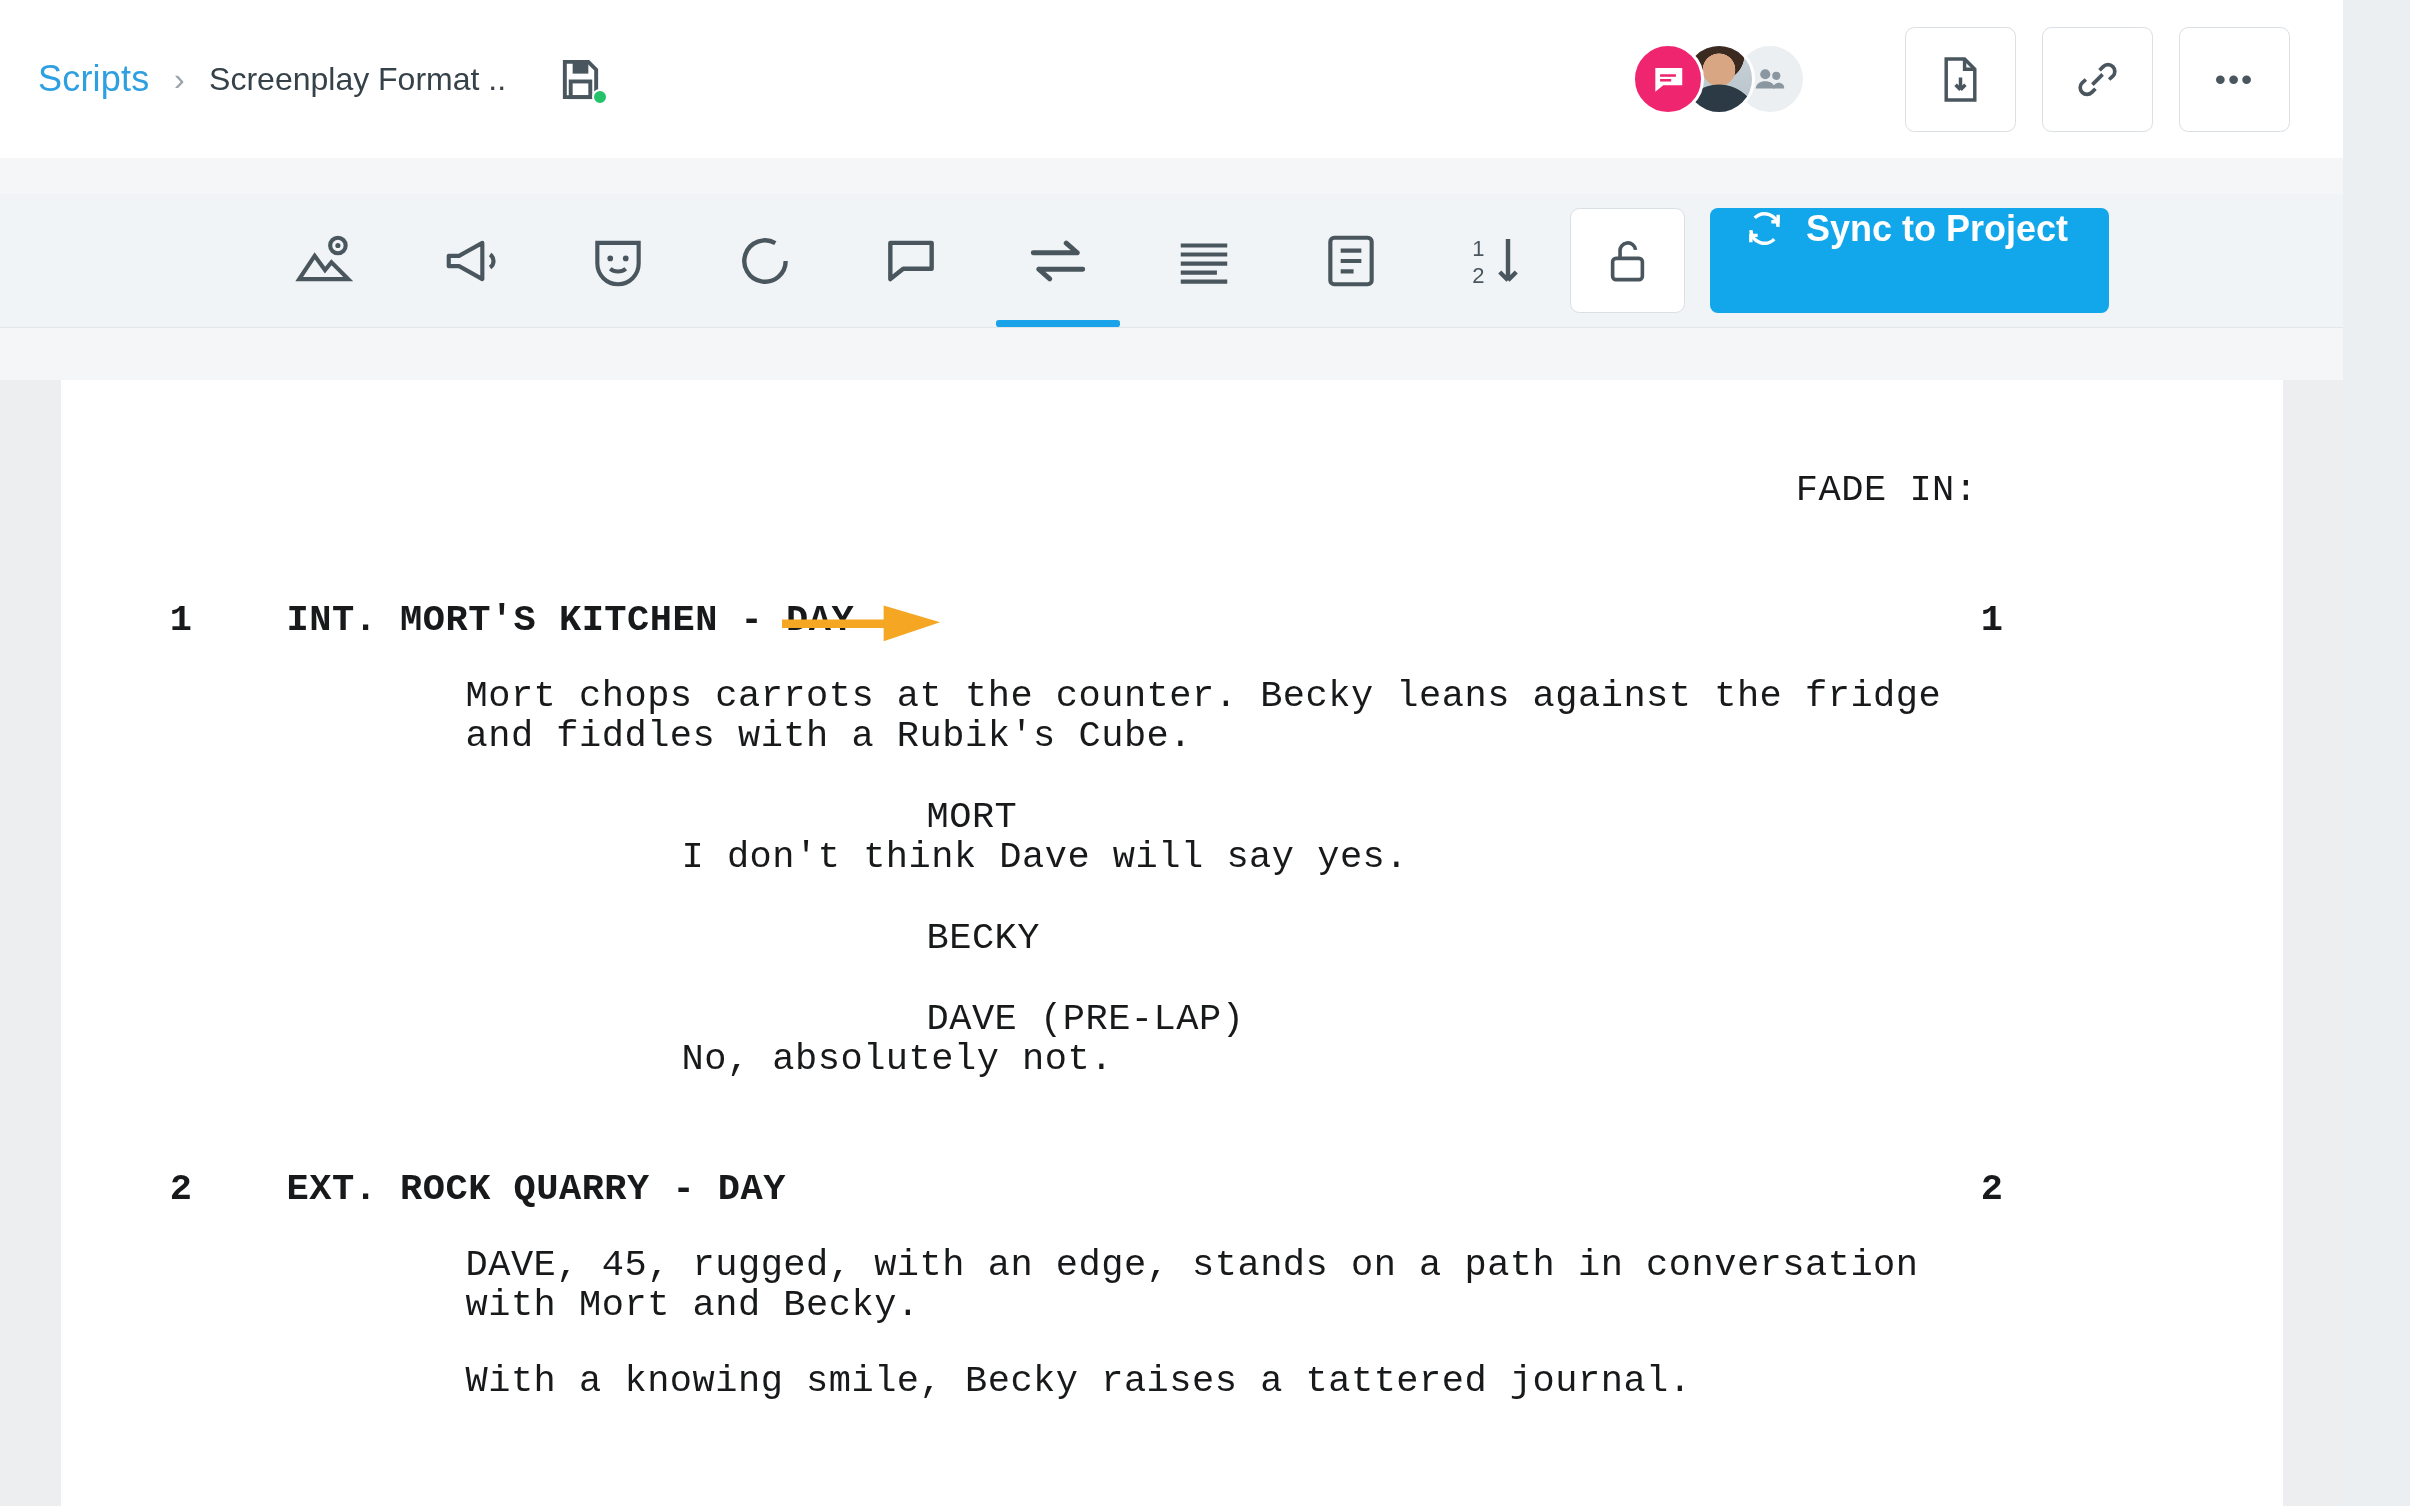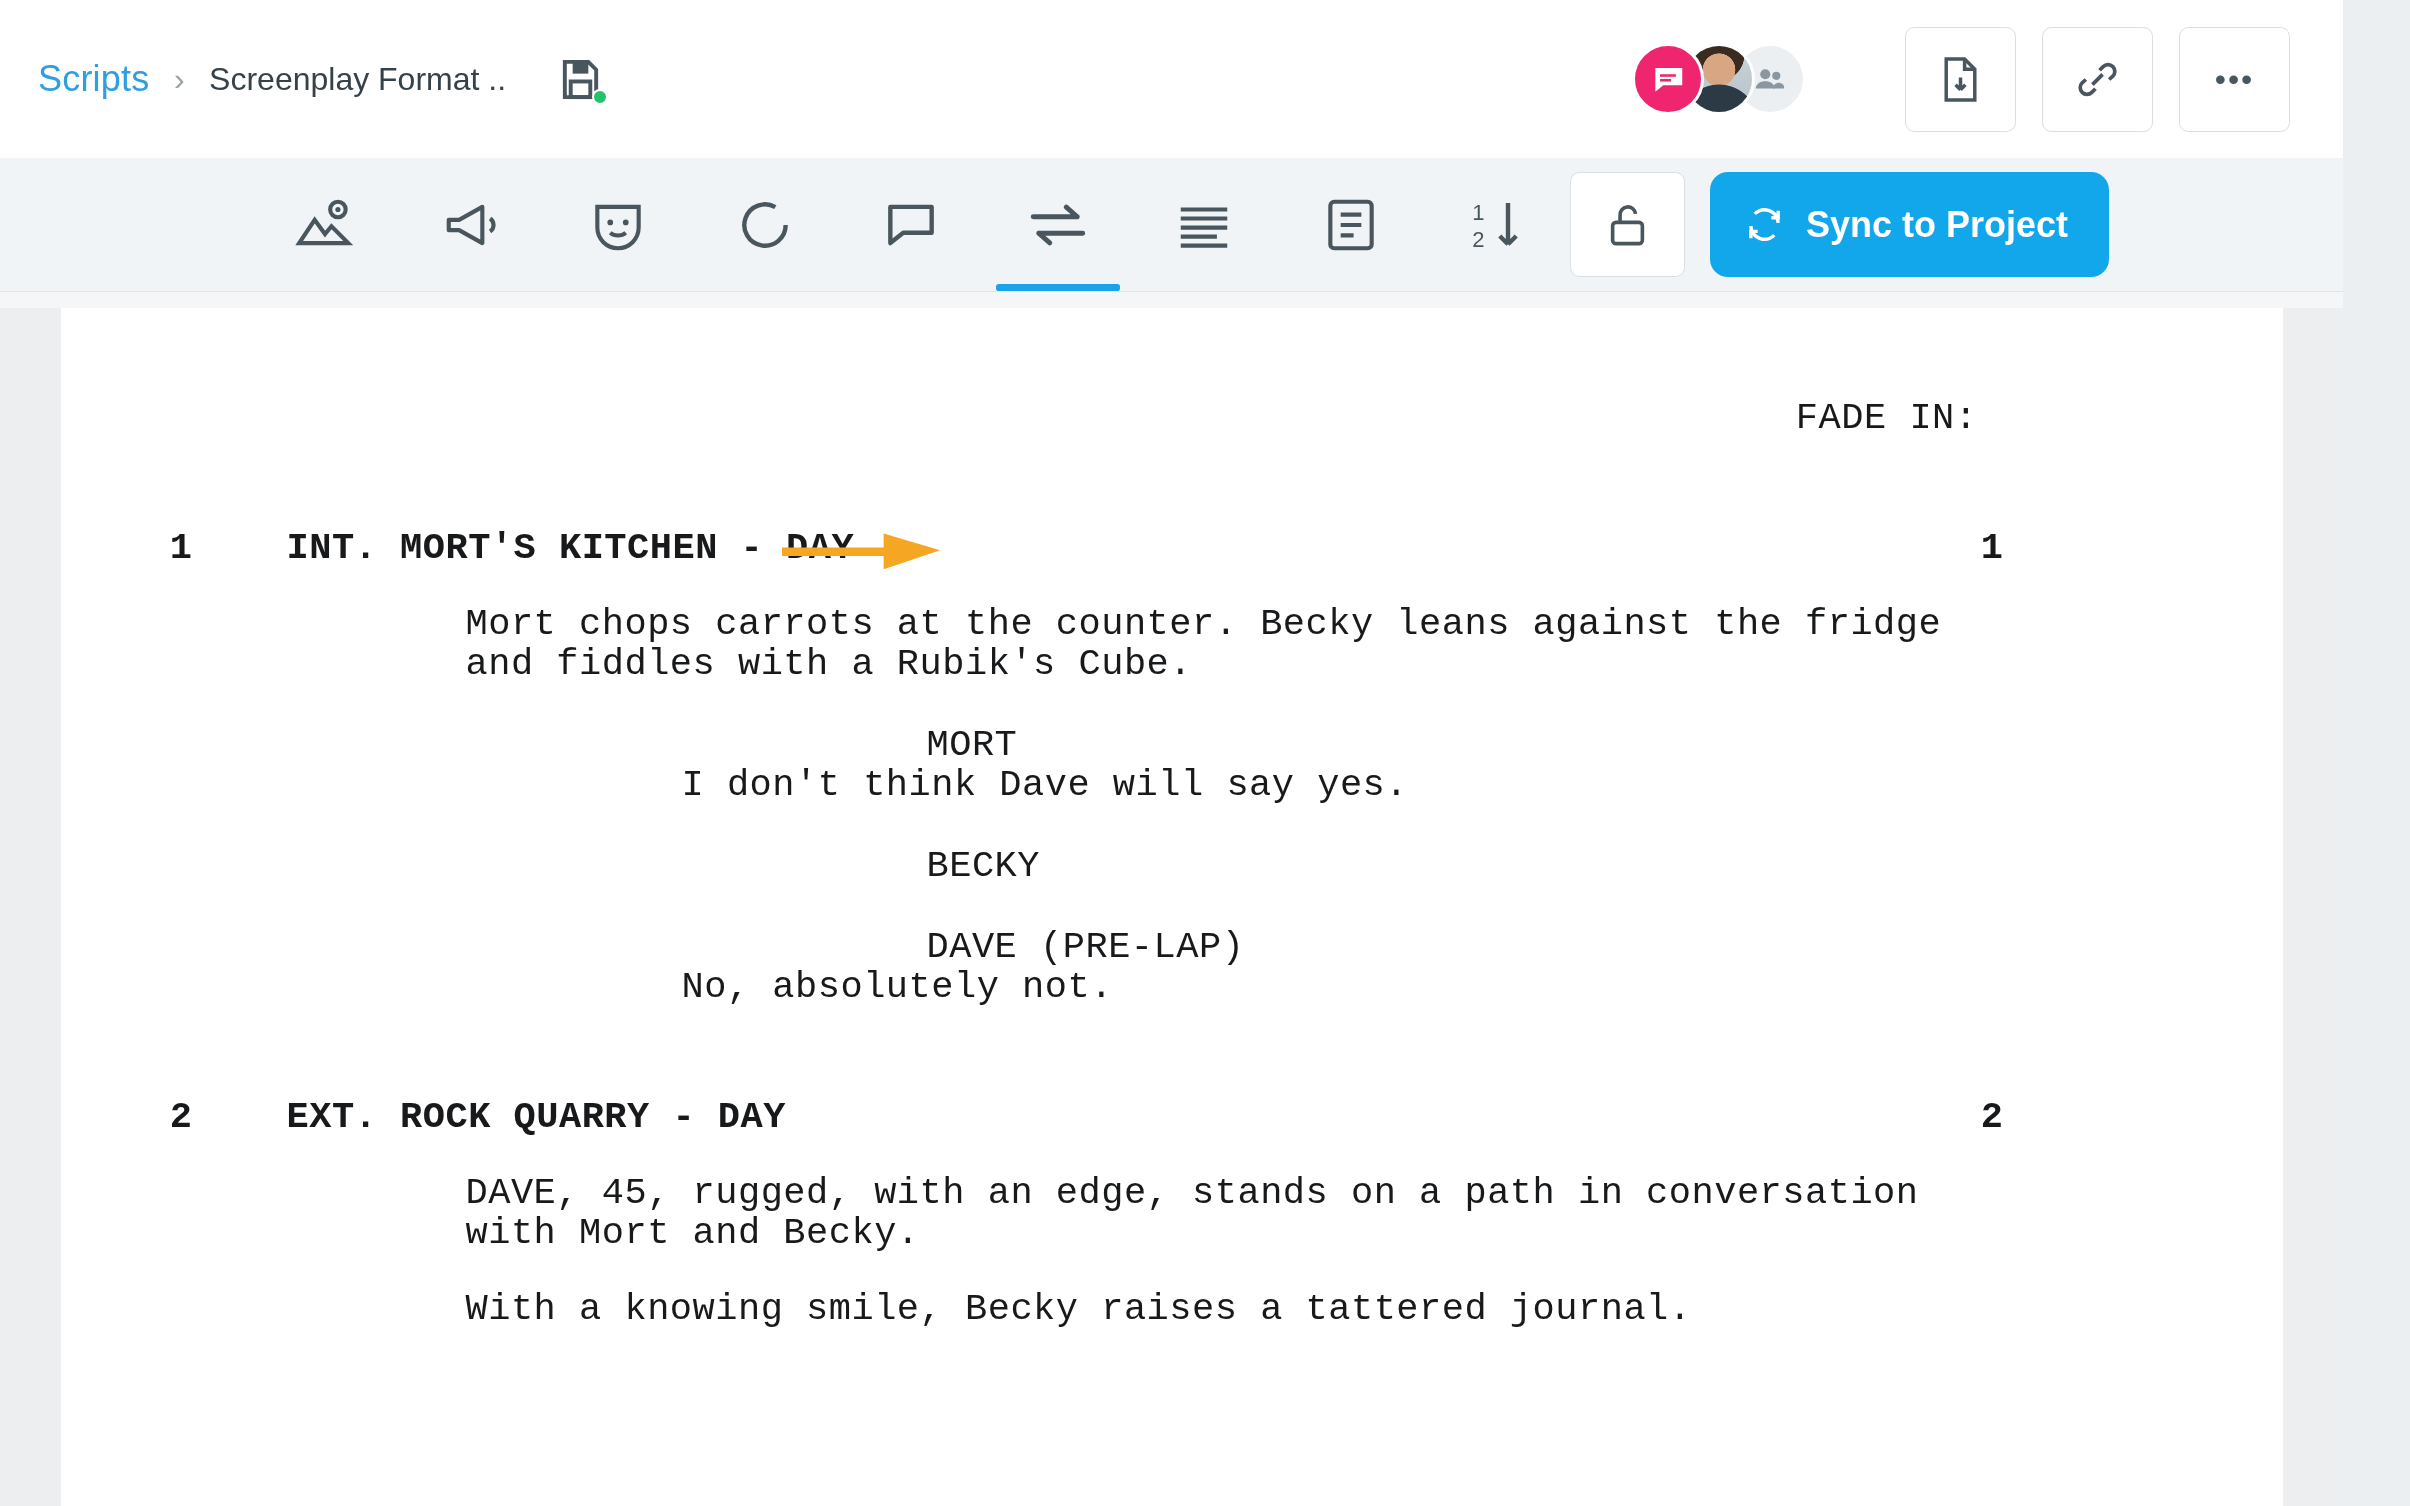--- a/index.html
+++ b/index.html
@@ -2,21 +2,21 @@
 <html style="font-size:15px"><head>
 <meta charset="utf-8">
 <style>
   * { box-sizing: border-box; margin: 0; padding: 0; }
   html, body {
     width: 2411px; height: 1507px;
     background: #eceff1;
     font-family: "Liberation Sans", sans-serif;
     overflow: hidden;
   }
-  .app { width: 2343px; height: 1507px; display: flex; flex-direction: column; background:#f4f6f7; }
+  .app { width: 2343px; height: 1507px; display: flex; flex-direction: column; background:#f4f6f7;gap:36px; }
 
   
   .topbar {
     height: 158px;
     background: #ffffff;
     display: flex;
     align-items: center;
     padding: 0 53px 0 38px;
     flex: 0 0 auto;
     position: relative;
@@ -114,22 +114,22 @@
   .lock-btn {
     width: 115px; height: 105px;
     border: 1.9px solid #d9dfe3;
     border-radius: 9.4px;
     background: #fff;
     display:flex; align-items:center; justify-content:center;
   }
   .sync-btn {
     height: 105px;
     background: #12a6ea;
-    border-radius: 18px;
-    display:flex; align-items:center;
+    border-radius: 8px;
+    display:flex; 
     color:#fff; font-size: 36px; font-weight: 700;
     padding: 0 41px 0 34px;
     gap: 21px;
     white-space: nowrap;
   }
 
   
   .page-area {
     flex: 1 1 auto;
     display: flex;

